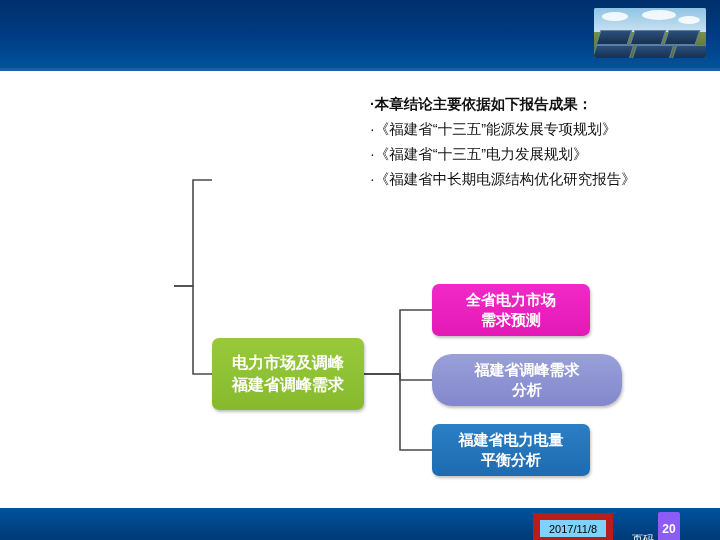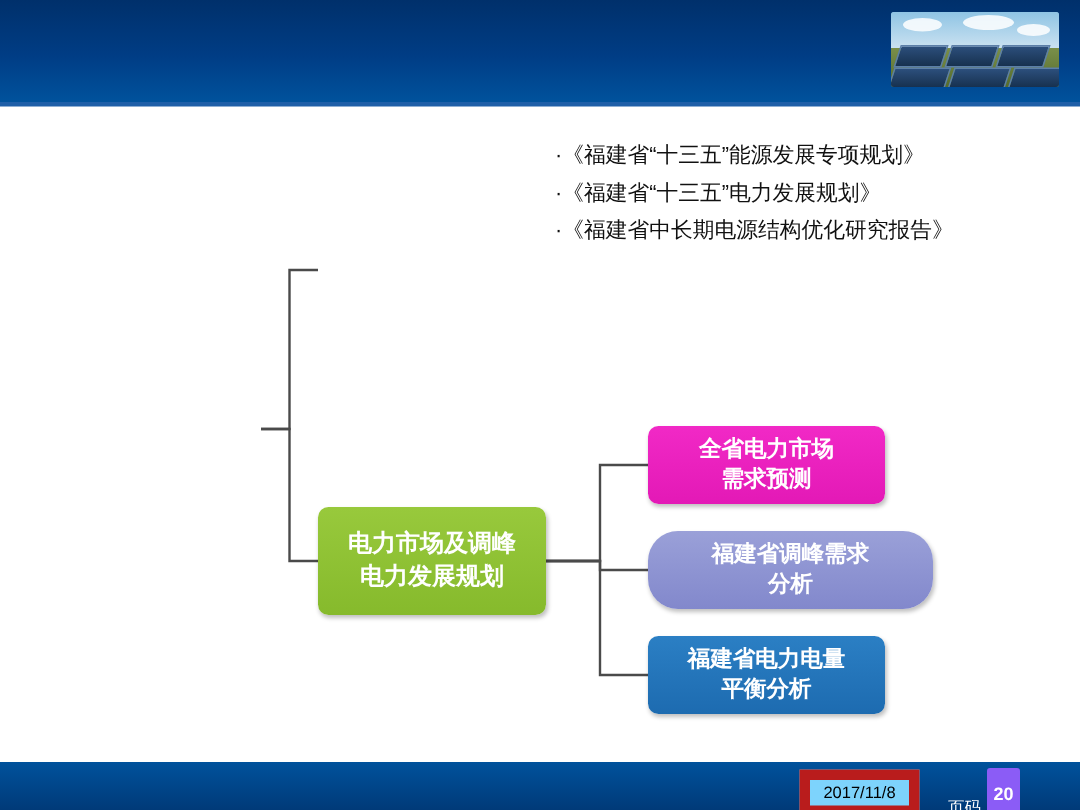--- a/index.html
+++ b/index.html
@@ -221,36 +221,37 @@
       <div class="photo-panel" style="left:38px;top:22px;width:30px;height:13px;"></div>
       <div class="photo-panel" style="left:72px;top:22px;width:30px;height:13px;"></div>
       <div class="photo-panel" style="left:0px;top:37px;width:36px;height:12px;"></div>
       <div class="photo-panel" style="left:40px;top:37px;width:36px;height:12px;"></div>
       <div class="photo-panel" style="left:80px;top:37px;width:34px;height:12px;"></div>
     </div>
   </div>
   <div class="header-underline"></div>
 
   <div class="bullets">
+    <div class="bullet strong">·本章结论主要依据如下报告成果：</div>
     <div class="bullet">·《福建省“十三五”能源发展专项规划》</div>
     <div class="bullet">·《福建省“十三五”电力发展规划》</div>
     <div class="bullet">·《福建省中长期电源结构优化研究报告》</div>
   </div>
 
   <svg class="connectors" viewBox="0 0 720 540">
     <polyline points="174,286 193,286 193,180 212,180" fill="none" stroke="#4a4a4a" stroke-width="1.6"></polyline>
     <polyline points="174,286 193,286 193,374 212,374" fill="none" stroke="#4a4a4a" stroke-width="1.6"></polyline>
     <polyline points="364,374 400,374 400,310 432,310" fill="none" stroke="#4a4a4a" stroke-width="1.6"></polyline>
     <polyline points="364,374 400,374 400,380 432,380" fill="none" stroke="#4a4a4a" stroke-width="1.6"></polyline>
     <polyline points="364,374 400,374 400,450 432,450" fill="none" stroke="#4a4a4a" stroke-width="1.6"></polyline>
   </svg>
 
   <div class="node" id="node-market-peak">
     <span style="white-space:pre-line">电力市场及调峰
-电力发展规划</span>
+福建省调峰需求</span>
   </div>
   <div class="node" id="node-forecast">
     <span style="white-space:pre-line">全省电力市场
 需求预测</span>
   </div>
   <div class="node" id="node-peak-demand">
     <span style="white-space:pre-line">福建省调峰需求
 分析</span>
   </div>
   <div class="node" id="node-balance">

